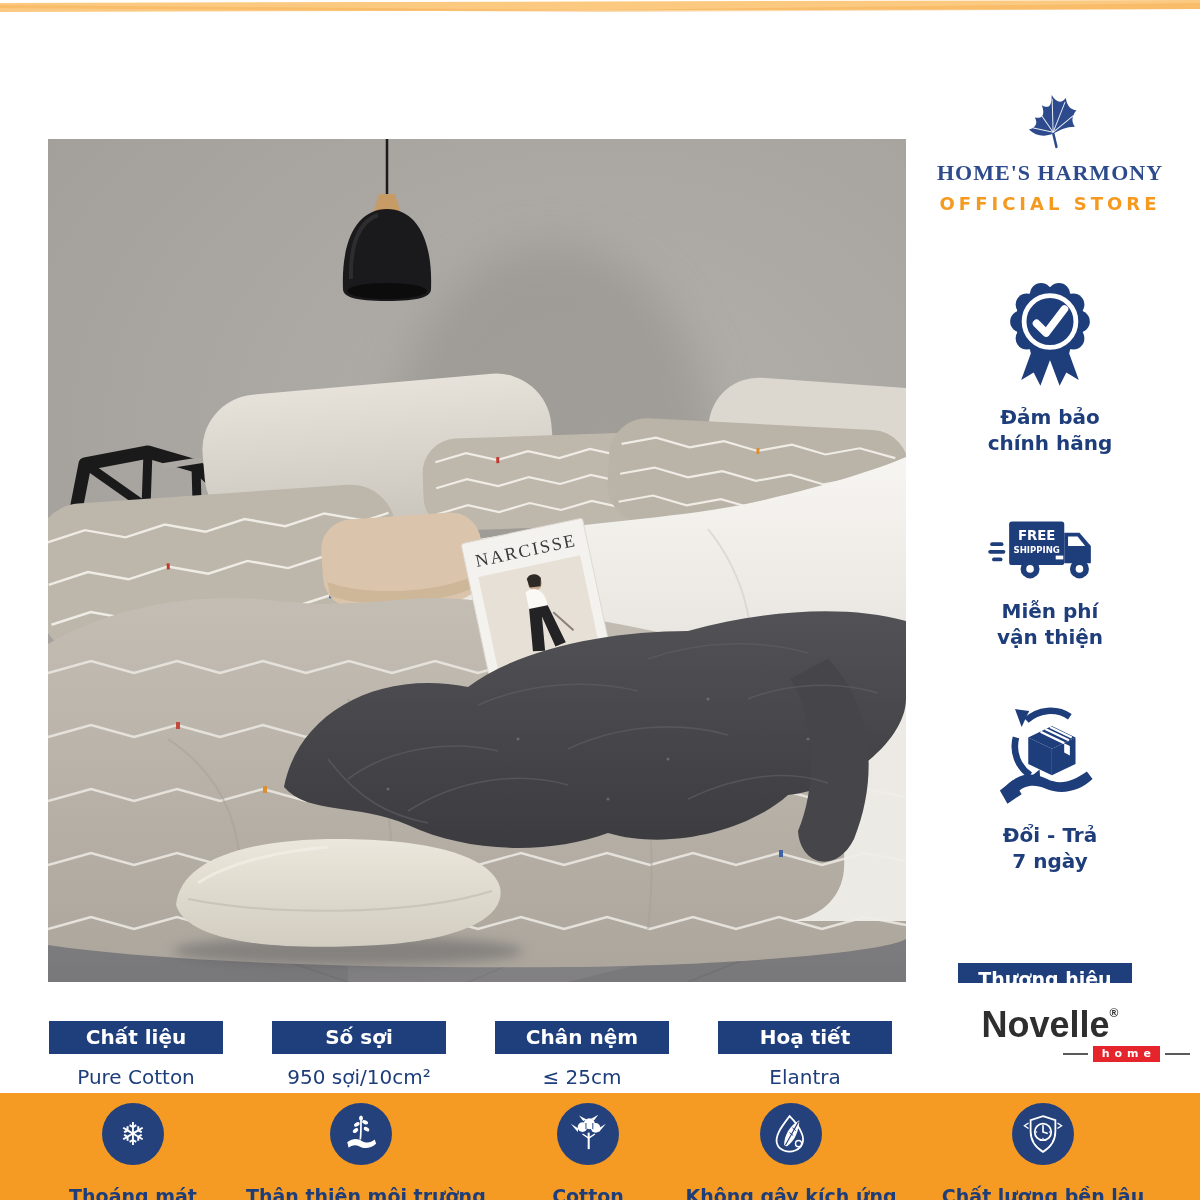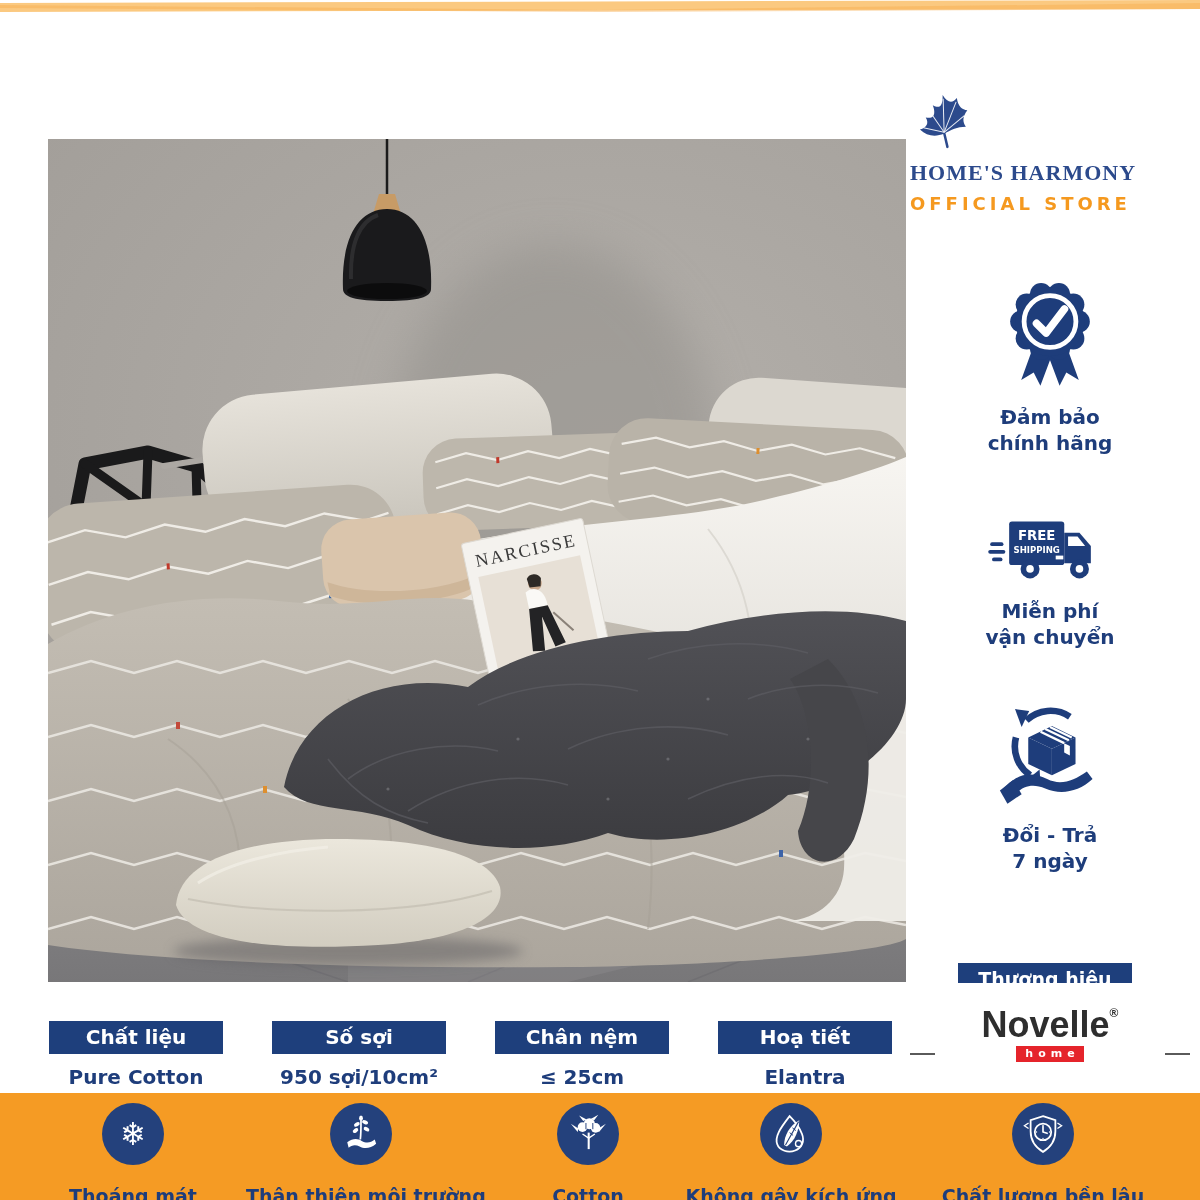--- a/index.html
+++ b/index.html
@@ -8,43 +8,43 @@
   .abs{position:absolute}
 
   
   .top-ribbon{left:0;top:0}
 
   
   .photo{left:48px;top:139px;width:858px;height:843px}
   .photo svg{display:block}
 
   
-  .logo-block{left:910px;top:88px;width:280px;}
+  .logo-block{left:910px;top:88px;width:280px;text-align:center}
   .store-name{font-family:"Liberation Serif","DejaVu Serif",serif;font-weight:700;font-size:22px;
               color:#2C4A8C;letter-spacing:1px;margin-top:6px;white-space:nowrap}
   .store-sub{font-weight:700;font-size:18px;color:#F5991F;letter-spacing:4px;margin-top:7px;white-space:nowrap}
 
   .badge{left:910px;width:280px;text-align:center}
   .b1{top:276px}.b2{top:510px}.b3{top:698px}
   .badge-label{font-size:20px;font-weight:700;color:#1E3D7B;line-height:1.32;margin-top:8px}
 
   .brand-tag{left:958px;top:963px;width:174px;height:20px;background:#1E3F7C;color:#fff;
              font-size:19px;font-weight:700;text-align:center;line-height:32px}
   .novelle-block{left:910px;top:1007px;width:280px;text-align:center;color:#2E2E2E}
   .novelle-name{font-family:Liberation Sans, sans-serif;font-weight:700;font-size:36px;line-height:1}
   .reg{font-size:12px;vertical-align:top}
-  .novelle-sub{display:flex;align-items:center;justify-content:space-between;gap:16px;margin-top:3px}
+  .novelle-sub{display:flex;align-items:center;justify-content:flex-end;gap:5px;margin-top:3px}
   .rule{width:25px;height:2px;background:#5a5a5a}
   .home-box{background:#E5242B;color:#fff;font-size:11px;font-weight:700;letter-spacing:5px;padding:1px 4px 2px 9px}
 
   
   .spec{position:absolute;width:222px;text-align:center;top:1013px}
   .s1{left:25px}.s2{left:248px}.s3{left:471px}.s4{left:694px}
   .spec-header{height:33px;line-height:33px;background:#1E3F7C;color:#fff;font-size:20px;font-weight:700;width:174px;margin:8px auto}
-  .spec-value{margin-top:11px;font-size:20px;font-weight:700;color:#1E3D7B}
+  .spec-value{margin-top:11px;font-size:20px;font-weight:400;color:#1E3D7B}
 
   
   .bottom-bar{left:0;top:1093px;width:1200px;height:107px;background:#F59B24}
   .feature{position:absolute;width:230px;text-align:center;top:10px}
   .f1{left:18px}.f2{left:246px}.f3{left:473px}.f4{left:676px}.f5{left:928px}
   .feature-icon{width:62px;height:62px;border-radius:50%;background:#24417C;margin:0 auto;
                 display:flex;align-items:center;justify-content:center}
   .feature-label{margin-top:20px;font-size:19px;font-weight:700;color:#1E3D7B;white-space:nowrap}
 </style>
 </head>
@@ -340,21 +340,21 @@
       <rect x="71" y="48" width="8" height="4" fill="#FFFFFF"></rect>
       <text x="51" y="32" text-anchor="middle" fill="#FFFFFF" font-size="14" font-weight="bold" font-family="DejaVu Sans, sans-serif">FREE</text>
       <text x="51" y="45" text-anchor="middle" fill="#FFFFFF" font-size="9" font-weight="bold" font-family="DejaVu Sans, sans-serif">SHIPPING</text>
       <circle cx="44" cy="62" r="10" fill="#1E3D7B"></circle>
         <circle cx="44" cy="62" r="4" fill="#FFFFFF"></circle>
       <circle cx="96" cy="62" r="10" fill="#1E3D7B"></circle>
         <circle cx="96" cy="62" r="4" fill="#FFFFFF"></circle>
     </svg>
     <div class="badge-label">
       <div>Miễn phí</div>
-      <div>vận chuyển</div>
+      <div>vận thiện</div>
     </div>
   </div>
 
   <div class="abs badge b3">
     <svg width="104" height="112" viewBox="0 0 110 115">
       <g stroke="#1E3D7B" stroke-width="7" fill="none">
         <path d="M76,18 A37,37 0 0 0 30,22"></path>
         <path d="M19,40 A37,37 0 0 0 34,80"></path>
       </g>
       <g fill="#1E3D7B">

